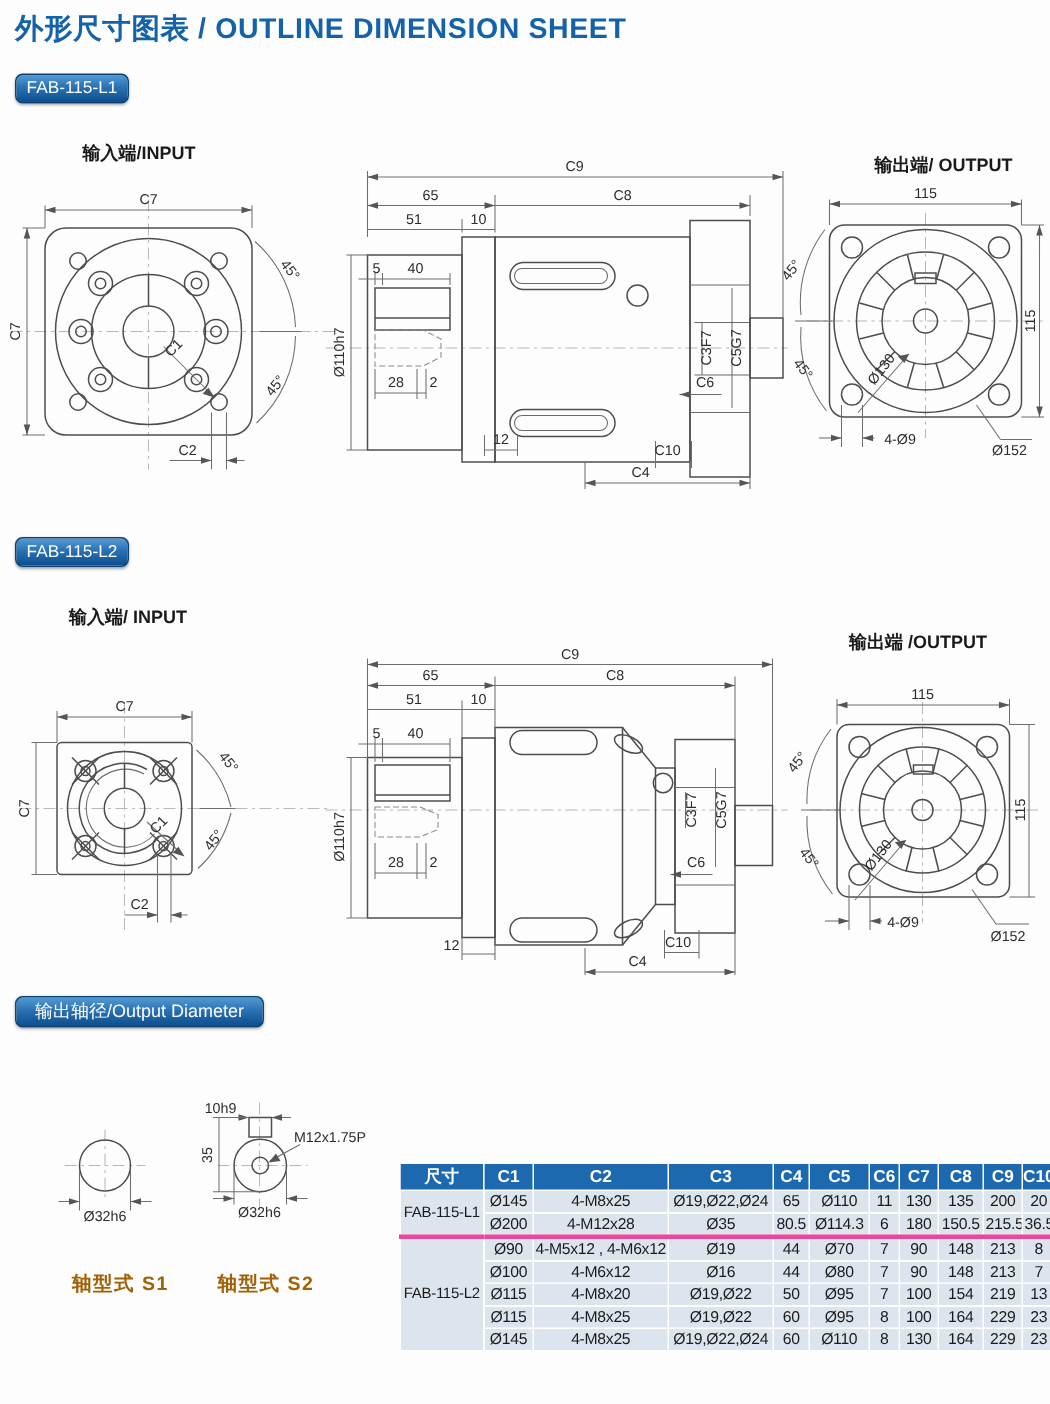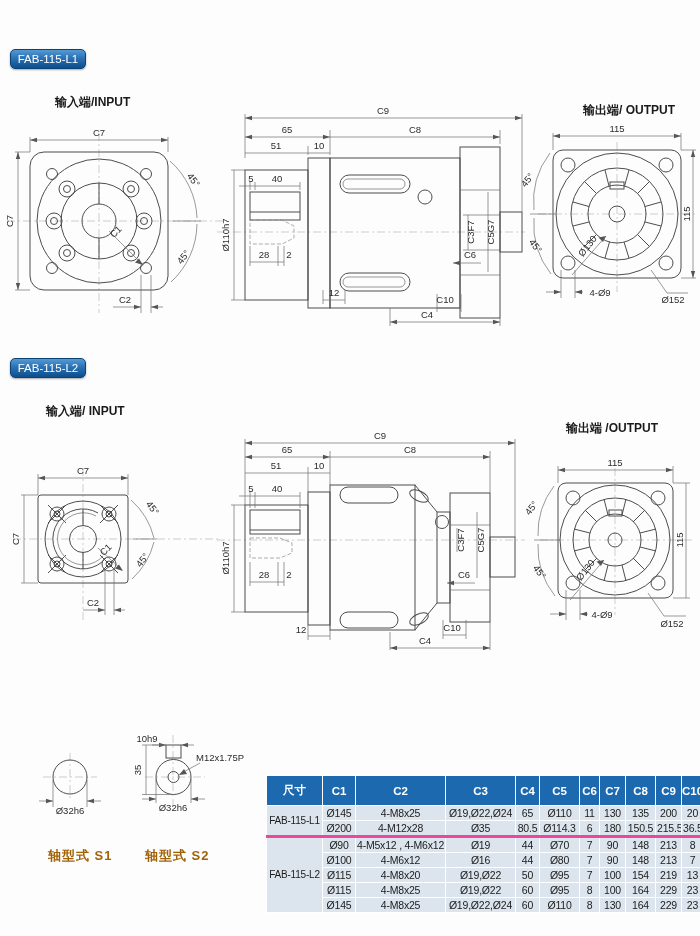--- a/index.html
+++ b/index.html
@@ -17,31 +17,32 @@
   .slabel{position:absolute;font-size:13px;color:#a16207;font-weight:bold;letter-spacing:1px}
   .drw{position:absolute}
   .drw line,.drw path,.drw rect,.drw circle,.drw ellipse{stroke:#4d4d4d;fill:none;stroke-width:1}
   .drw .thin{stroke-width:.7;stroke:#6a6a6a}
   .drw .cl{stroke:#b8b8b8;stroke-width:.7;stroke-dasharray:8 3 2 3}
   .drw .dim{stroke:#6e6e6e;stroke-width:.7}
   .drw .hid{stroke:#8a8a8a;stroke-width:.7;stroke-dasharray:4 2}
   .drw .ar{fill:#555;stroke:none}
   .drw text{fill:#2c2c2c;font-size:9.5px;font-family:"Liberation Sans",sans-serif;text-anchor:middle;stroke:none}
   .dimtable{position:absolute;left:266px;top:775px;width:432px;border-collapse:collapse;table-layout:fixed}
-  .dimtable th{background:#1c69af;color:#fff;font-weight:bold;font-size:11.5px;height:30px;border:1px solid #fff;padding:0;text-align:center}
+  .dimtable th{background:#1c69af;color:#fff;font-weight:bold;font-size:11.5px;height:18px;border:1px solid #fff;padding:0;text-align:center}
   .dimtable td{background:#dce5ee;color:#1b1b1b;font-size:10.5px;letter-spacing:-.2px;text-align:center;height:14px;line-height:14px;border:1px solid #fff;padding:0 1px;overflow:hidden;white-space:nowrap}
   .dimtable td.gname{font-size:10px}
   .dimtable tr.gsep td{border-top:3px solid #ec4899}
   .fnote{position:absolute;left:263px;font-size:10.5px;color:#2a2a2a}
 </style>
 </head>
 <body>
 
 <div class="page">
 
+  <div class="title">外形尺寸图表 / OUTLINE DIMENSION SHEET</div>
   <div class="badge b1">FAB-115-L1</div>
   <div class="dlabel" style="left:55px;top:94px">输入端/INPUT</div>
   <div class="dlabel" style="left:583px;top:102px">输出端/ OUTPUT</div>
 
   <svg class="drw" style="left:5px;top:125px" width="230" height="220" viewBox="0 0 230 220">
     <line class="cl" x1="2" y1="96" x2="218" y2="96"></line>
       <line class="cl" x1="94" y1="8" x2="94" y2="188"></line>
     <g>
       <rect x="25" y="27" width="138" height="138" rx="14"></rect>
       <circle cx="47" cy="49" r="5.5"></circle>
@@ -444,20 +445,21 @@
         <line class="dim" x1="60" y1="164" x2="68" y2="164"></line>
       <path class="ar" d="M46,164 l-7,-2.2 v4.4 z"></path>
         <path class="ar" d="M60,164 l7,-2.2 v4.4 z"></path>
       <text x="82" y="168">4-Ø9</text>
       <line class="dim" x1="128" y1="143" x2="144" y2="166"></line>
         <line class="dim" x1="144" y1="166" x2="166" y2="166"></line>
       <text x="152" y="177">Ø152</text>
     </g>
   </svg>
 
+  <div class="badge b3">输出轴径/Output Diameter</div>
 
   <svg class="drw" style="left:25px;top:735px" width="100" height="100" viewBox="0 0 100 100">
     <line class="cl" x1="45" y1="18" x2="45" y2="66"></line>
       <line class="cl" x1="18" y1="42" x2="72" y2="42"></line>
     <circle cx="45" cy="42" r="17"></circle>
     <line class="dim" x1="28" y1="45" x2="28" y2="72"></line>
       <line class="dim" x1="62" y1="45" x2="62" y2="72"></line>
     <line class="dim" x1="14" y1="66" x2="28" y2="66"></line>
       <line class="dim" x1="62" y1="66" x2="76" y2="66"></line>
     <path class="ar" d="M28,66 l-7,-2.2 v4.4 z"></path>

